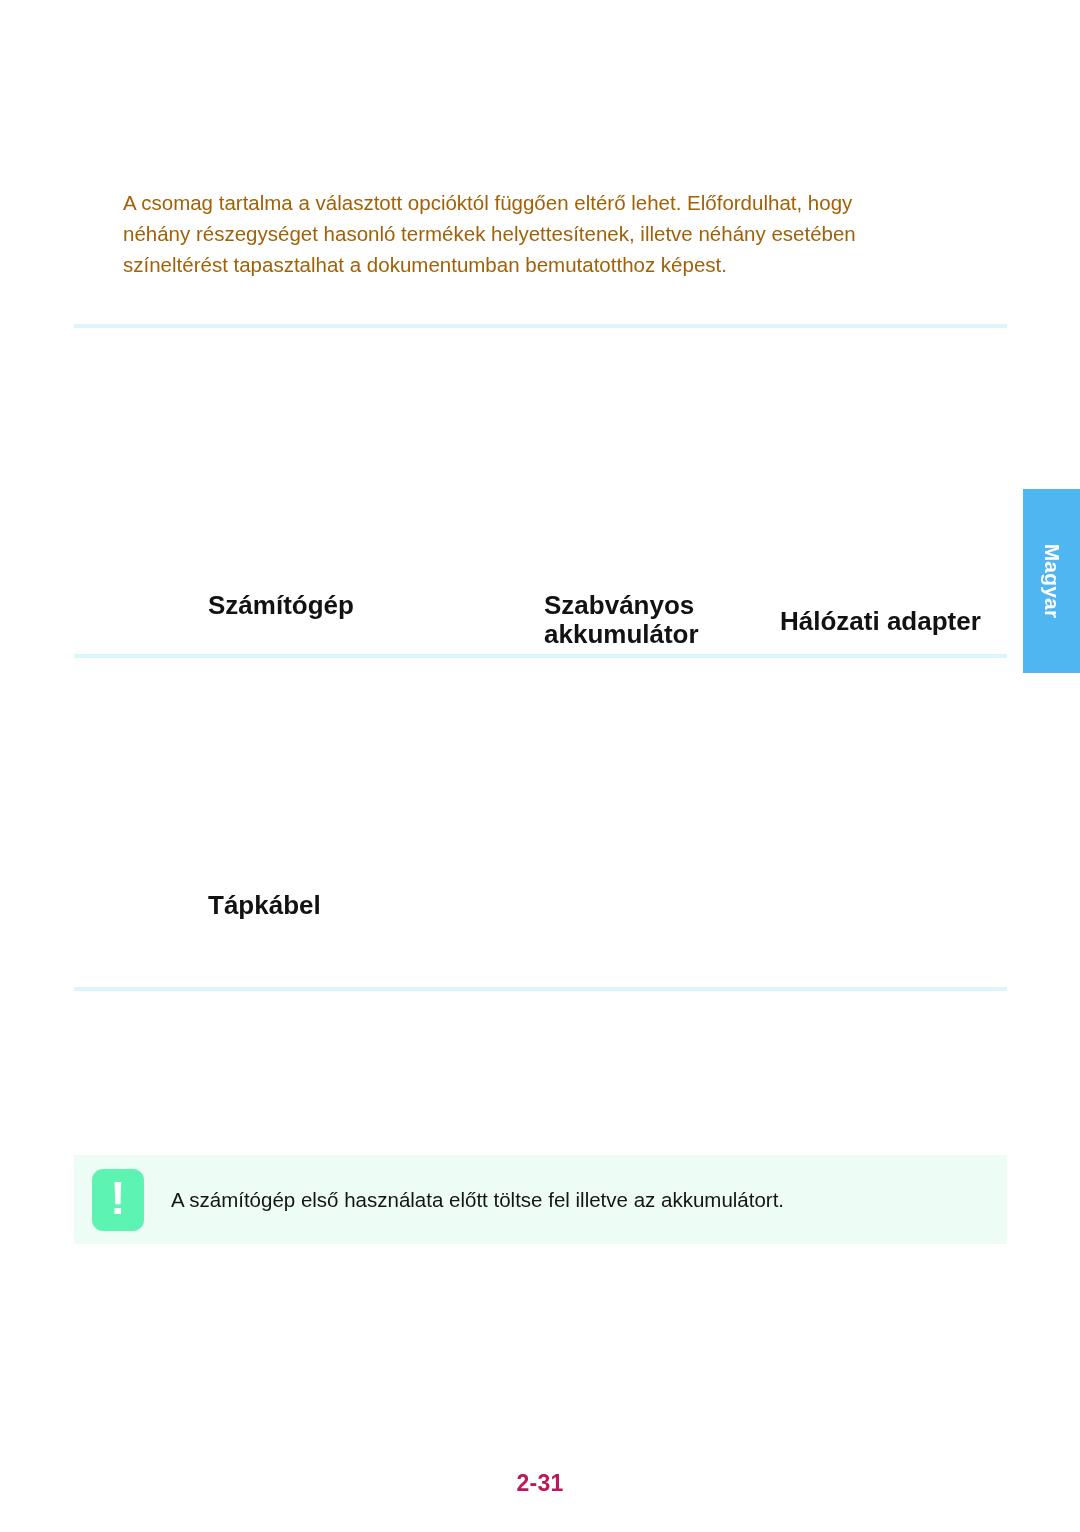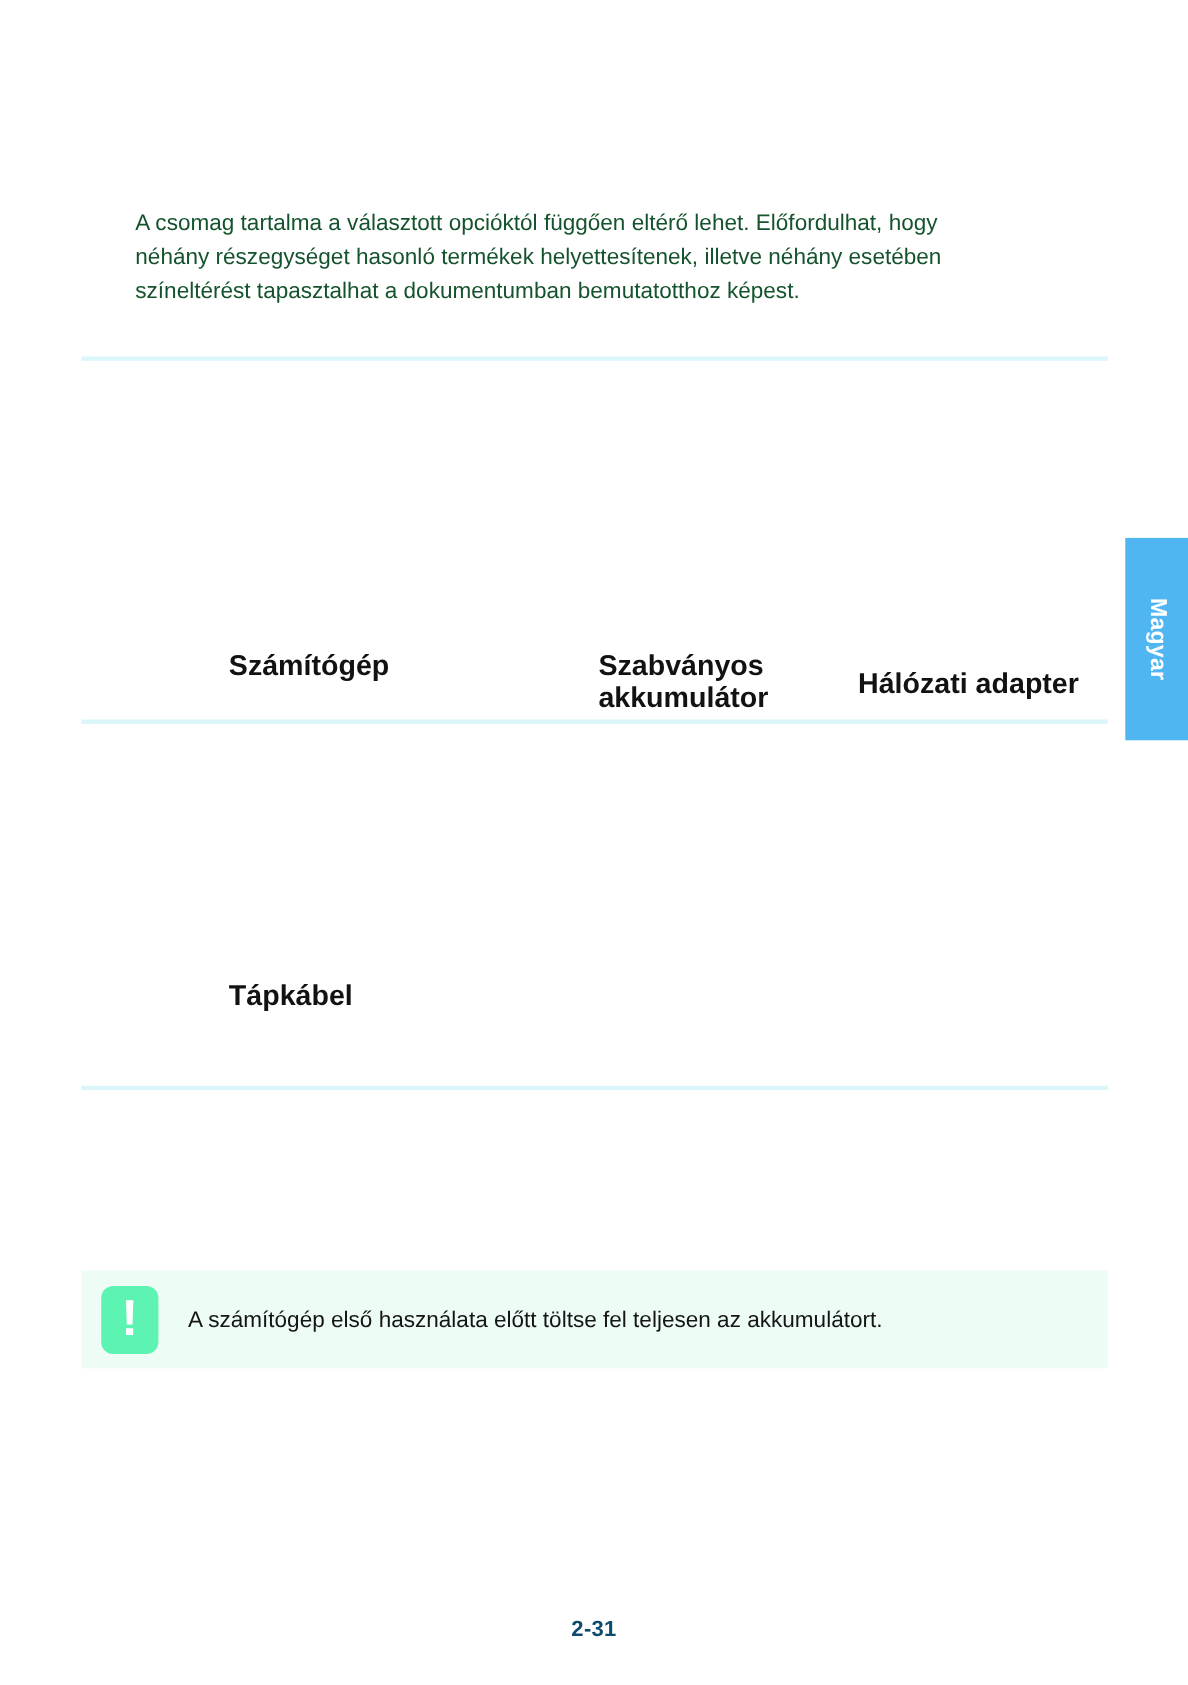--- a/index.html
+++ b/index.html
@@ -47,21 +47,21 @@
   }
 
   
   .intro {
     position: absolute;
     left: 123px;
     top: 166px;
     width: 790px;
     font-size: 20.5px;
     line-height: 31px;
-    color: #14532d;
+    color: #a16207;
     text-align: left;
   }
 
   
   .rule {
     position: absolute;
     left: 74px;
     width: 933px;
     height: 4px;
     background: #dbf6fb;
@@ -143,23 +143,23 @@
     color: #151515;
   }
 
   
   .page-number {
     position: absolute;
     left: 0;
     top: 1470px;
     width: 1080px;
     text-align: center;
-    font-size: 20px;
+    font-size: 23px;
     font-weight: bold;
-    color: #0c4a6e;
+    color: #be185d;
     letter-spacing: 0.3px;
   }
 </style>
 </head>
 <body>
 
 <div class="page">
 
 
   <p class="intro">A csomag tartalma a választott opcióktól függően eltérő lehet. Előfordulhat, hogy néhány részegységet hasonló termékek helyettesítenek, illetve néhány esetében színeltérést tapasztalhat a dokumentumban bemutatotthoz képest.</p>
@@ -175,18 +175,18 @@
   <div class="caption caption-power">Tápkábel</div>
 
   <div class="side-tab">
     <div class="side-tab-label">Magyar</div>
   </div>
 
   <div class="note-box">
     <div class="note-icon">
       <span class="note-icon-glyph">!</span>
     </div>
-    <div class="note-text">A számítógép első használata előtt töltse fel teljesen az akkumulátort.</div>
+    <div class="note-text">A számítógép első használata előtt töltse fel illetve az akkumulátort.</div>
   </div>
 
   <div class="page-number">2-31</div>
 
 </div>
 
 </body></html>

